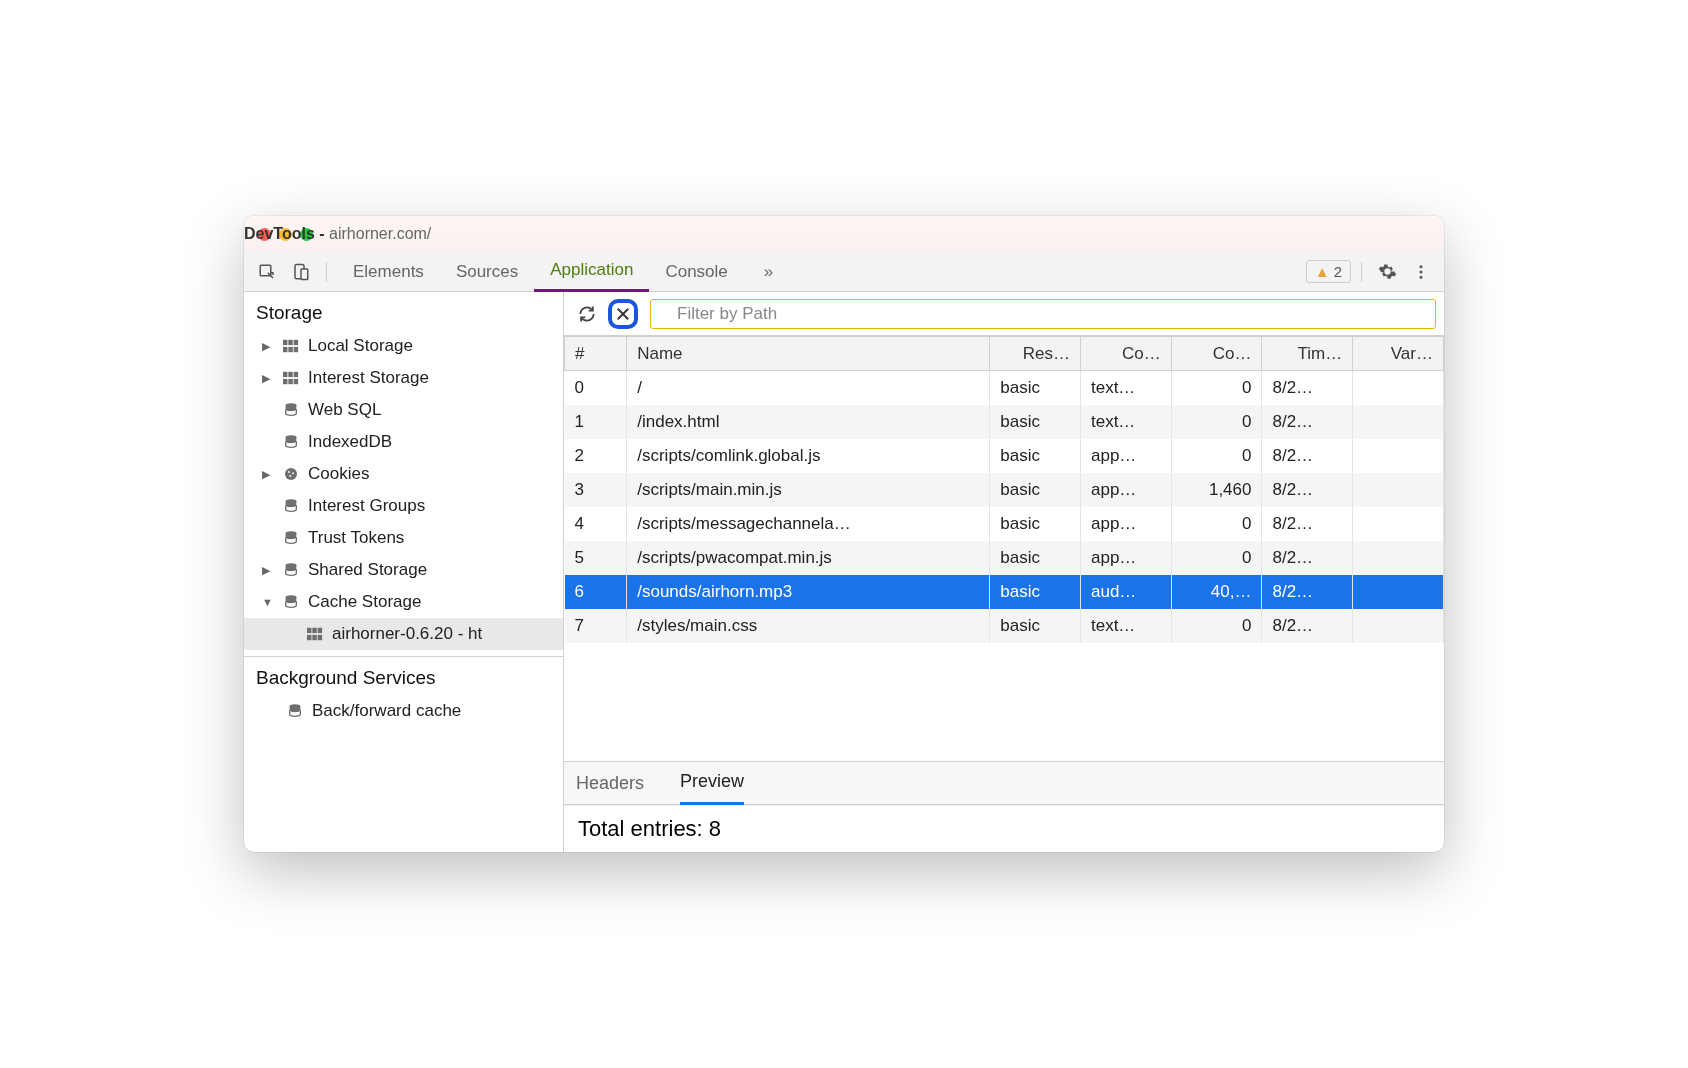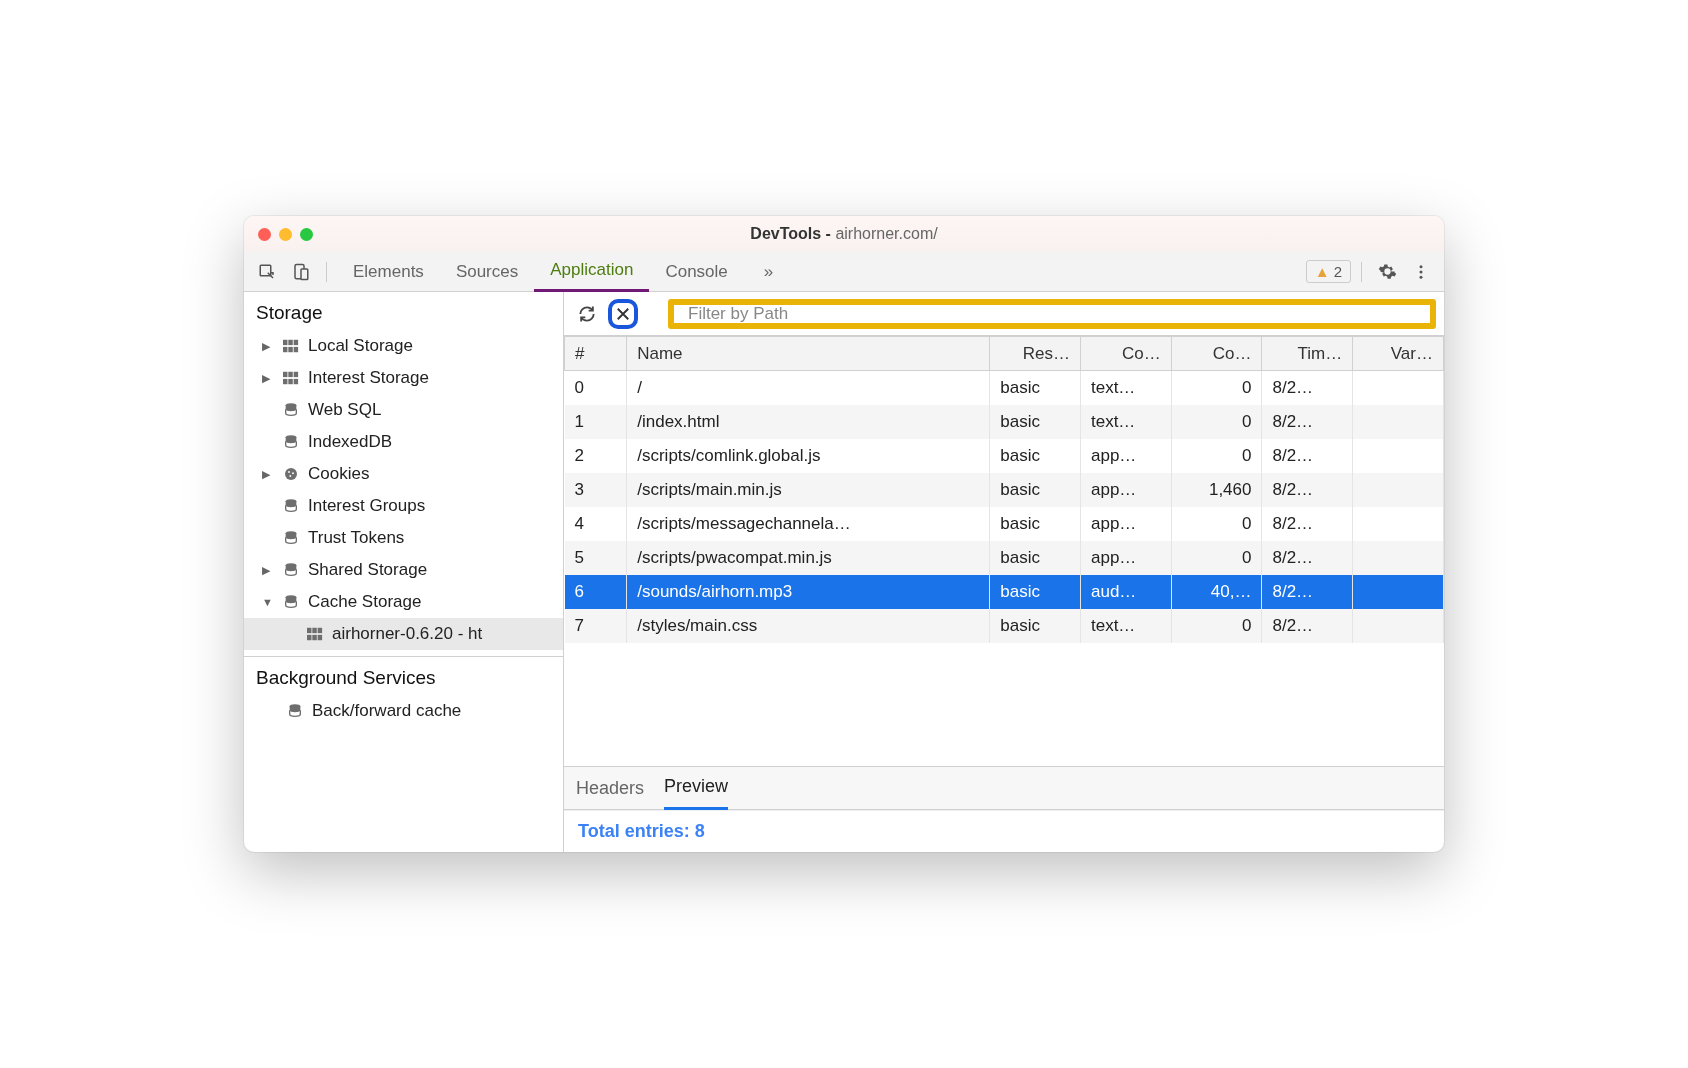--- a/index.html
+++ b/index.html
@@ -25,21 +25,21 @@
   display: flex;
   align-items: center;
   padding: 0 14px;
   position: relative;
 }
 .traffic { display: flex; gap: 8px; }
 .traffic span { width: 13px; height: 13px; border-radius: 50%; display: block; }
 .red { background: #ff5f57; }
 .yellow { background: #febc2e; }
 .green { background: #28c840; }
-.title { position: absolute; left: 0; right: 0; text-align: center; font-size: 16px; color: #333; font-weight: 500; }
+.title { position: absolute; left: 0; right: 0; font-size: 16px; color: #333; font-weight: 500; }
 .title .url { color: #666; font-weight: 400; }
 
 .tabbar {
   height: 40px;
   display: flex;
   align-items: center;
   border-bottom: 1px solid #d0d0d0;
   background: #f3f3f3;
   padding: 0 8px;
   gap: 4px;
@@ -58,38 +58,38 @@
 .tree-row { display: flex; align-items: center; height: 32px; padding-left: 18px; gap: 8px; cursor: pointer; color: #222; }
 .tree-row.nested { padding-left: 42px; }
 .tree-row.deep { padding-left: 62px; background: #e8e8e8; white-space: nowrap; overflow: hidden; text-overflow: ellipsis; }
 .tri { font-size: 11px; color: #666; width: 12px; display: inline-block; }
 .sicon { color: #6e6e6e; width: 18px; display: flex; justify-content: center; }
 
 .main { flex: 1; display: flex; flex-direction: column; }
 .toolbar { height: 44px; border-bottom: 1px solid #d0d0d0; display: flex; align-items: center; padding: 0 8px; gap: 6px; }
 .tool-btn { width: 30px; height: 30px; display: flex; align-items: center; justify-content: center; color: #444; cursor: pointer; border-radius: 4px; }
 .highlight-ring { border: 4px solid #1a56db; border-radius: 10px; }
-.filter-input { flex: 1; height: 30px; border: 6px solid #eab308; border-radius: 3px; padding: 0 14px; font-size: 17px; color: #444; outline: none; margin-left: 24px; }
+.filter-input { flex: 1; height: 30px; border: 1px solid #eab308; border-radius: 3px; padding: 0 26px; font-size: 17px; color: #444; outline: none; margin-left: 6px; }
 .filter-input::placeholder { color: #888; }
 
 .table-wrap { flex: 1; overflow: auto; }
 table { width: 100%; border-collapse: collapse; font-size: 17px; }
 th { text-align: left; padding: 6px 10px; border: 1px solid #d0d0d0; background: #f3f3f3; font-weight: 400; color: #333; height: 34px; white-space: nowrap; overflow: hidden; text-overflow: ellipsis; }
 td { padding: 6px 10px; border-right: 1px solid #e4e4e4; height: 34px; white-space: nowrap; overflow: hidden; text-overflow: ellipsis; color: #222; }
 tr.alt { background: #f5f5f5; }
 tr.sel td { background: #1a73e8; color: #fff; }
 .num-col { width: 48px; }
 .name-col { width: 280px; }
 .res-col, .co1-col, .co2-col, .tim-col, .var-col { width: 70px; text-align: right; }
 td.right { text-align: right; }
 
 .detail-tabs { height: 44px; border-top: 1px solid #d0d0d0; border-bottom: 1px solid #d0d0d0; display: flex; align-items: center; padding: 0 12px; gap: 28px; background: #f7f7f7; }
 .dtab { color: #666; font-size: 18px; cursor: pointer; height: 44px; display: flex; align-items: center; }
 .dtab.active { color: #222; border-bottom: 3px solid #1a73e8; }
-.status { padding: 10px 14px; font-size: 18px; color: #3b82f6; border-top: 1px solid #eee; font-weight: bold; }
+.status { padding: 10px 14px; font-size: 22px; color: #000000; border-top: 1px solid #eee; }
 
 svg { display: block; }
 </style>
 </head>
 <body>
 
 <div class="window">
 
   <div class="titlebar">
     <div class="traffic">
@@ -383,21 +383,21 @@
                 <td>text…</td>
                 <td class="right">0</td>
                 <td>8/2…</td>
                 <td></td>
               </tr>
             </tbody>
         </table>
       </div>
 
       <div class="detail-tabs">
-        <div id="dtabs" style="display:flex;gap:20px">
+        <div id="dtabs" style="display:flex;gap:36px">
             <div class="dtab">Headers</div>
             <div class="dtab active">Preview</div>
           </div>
       </div>
       <div class="status">Total entries: 8</div>
     </div>
   </div>
 
 </div>
 

